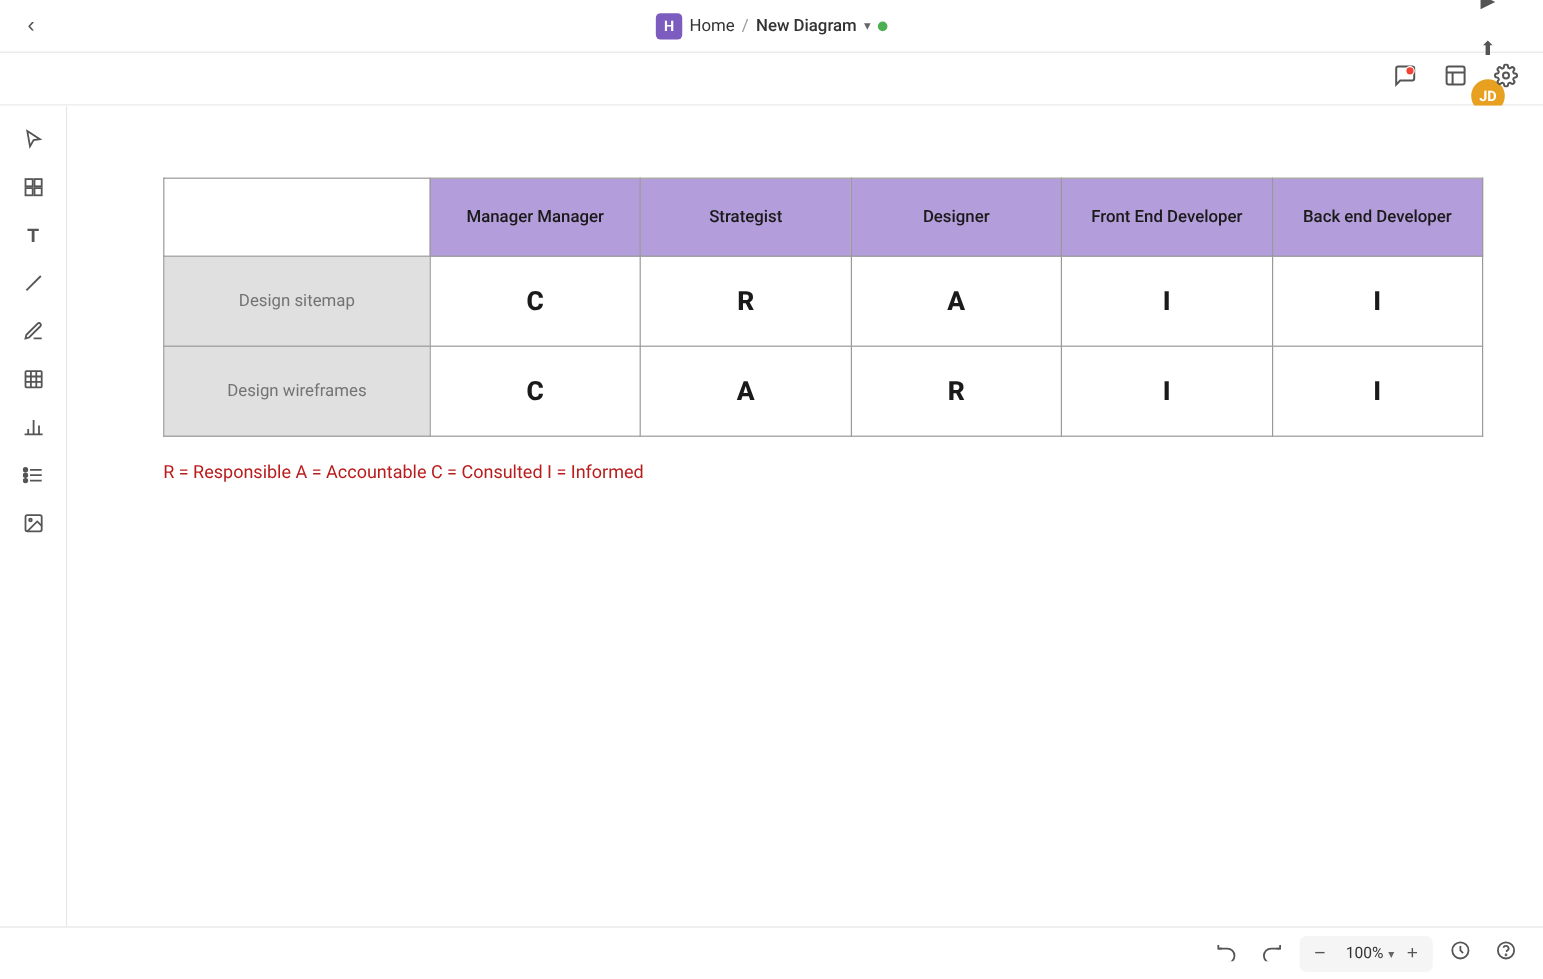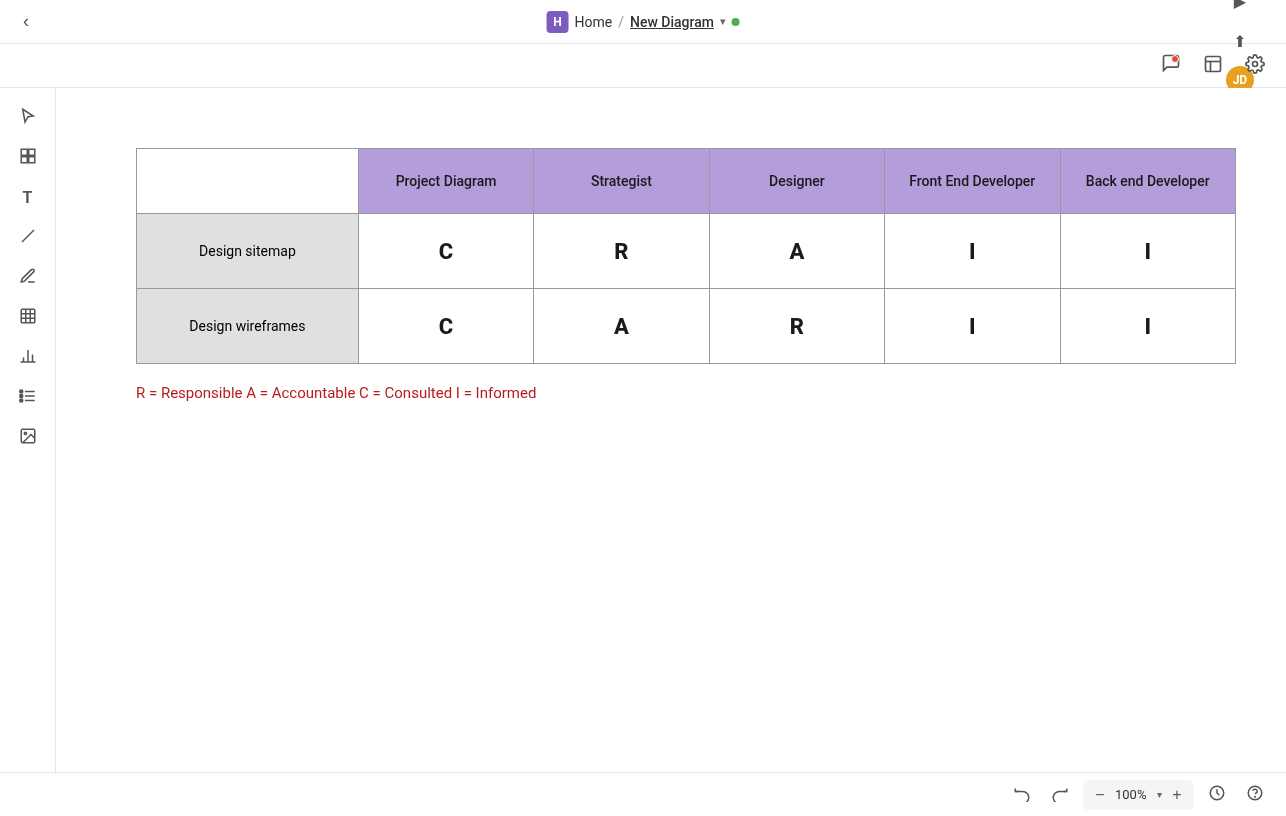--- a/index.html
+++ b/index.html
@@ -71,21 +71,20 @@
       color: #333;
     }
     .breadcrumb-sep {
       color: #999;
       font-size: 14px;
     }
     .diagram-name {
       font-size: 14px;
       color: #333;
       font-weight: 500;
-      text-decoration: underline;
     }
     .chevron-icon {
       font-size: 11px;
       color: #666;
     }
     .status-dot {
       width: 8px;
       height: 8px;
       background: #4caf50;
       border-radius: 50%;
@@ -233,21 +232,21 @@
       background: #b39ddb;
       color: #1a1a1a;
       font-size: 14px;
       font-weight: 500;
       padding: 12px 16px;
       height: 65px;
       width: 174px;
     }
     .row-label {
       background: #e0e0e0;
-      color: #000000;
+      color: #737373;
       font-size: 14px;
       font-weight: 400;
       padding: 10px 16px;
       height: 75px;
       width: 220px;
       margin-left: 31px;
     }
     .data-cell {
       height: 75px;
       width: 174px;
@@ -297,21 +296,21 @@
       gap: 4px;
       background: #f5f5f5;
       border-radius: 6px;
       padding: 2px 6px;
       height: 30px;
     }
     .zoom-value {
       font-size: 13px;
       color: #333;
       min-width: 38px;
-      text-align: left;
+      text-align: right;
     }
     .zoom-btn {
       width: 22px;
       height: 22px;
       border: none;
       background: none;
       cursor: pointer;
       color: #555;
       font-size: 16px;
       display: flex;
@@ -467,21 +466,21 @@
     </button>
   </div>
 
   <div class="canvas-area">
     <div class="raci-content">
       <table class="raci-table">
         <thead>
           <tr>
             <th class="header-empty"></th>
             <th class="header-cell">
-              <span>Project Diagram</span>
+              <span>Manager Manager</span>
             </th>
             <th class="header-cell">
               <span>Strategist</span>
             </th>
             <th class="header-cell">
               <span>Designer</span>
             </th>
             <th class="header-cell">
               <span>Front End Developer</span>
             </th>

